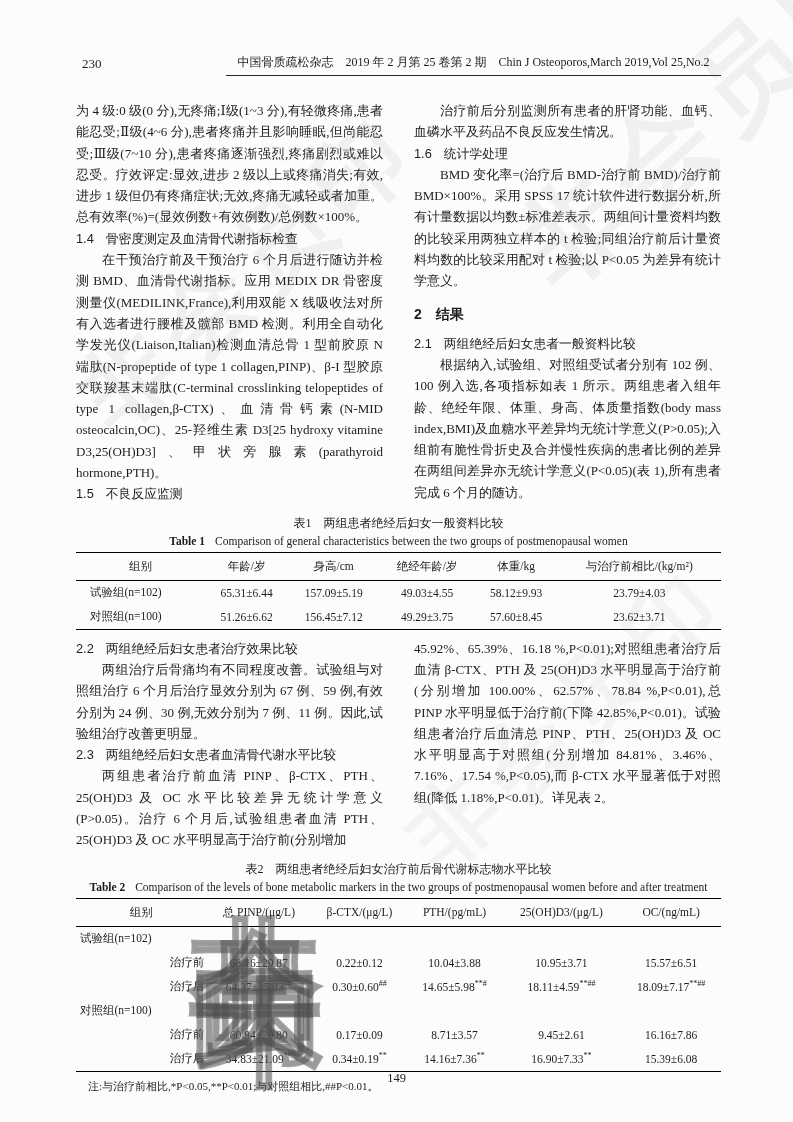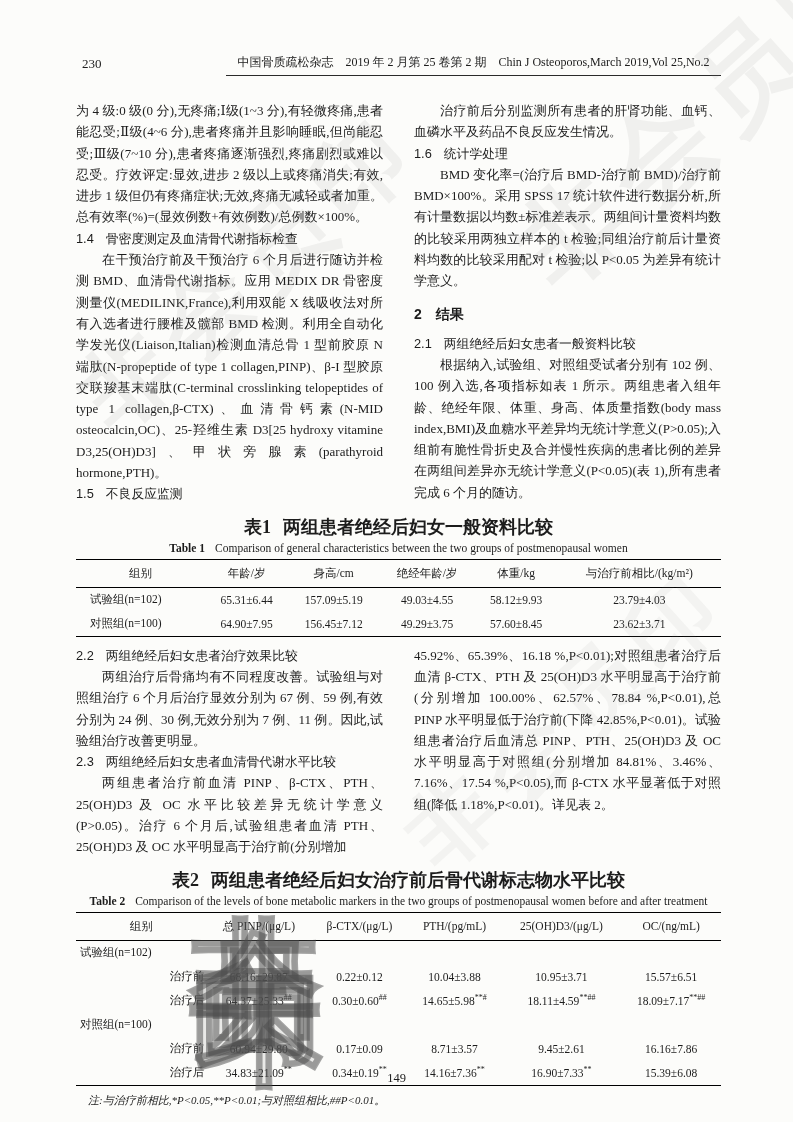--- a/index.html
+++ b/index.html
@@ -20,33 +20,33 @@
   p{margin:0;}
   .ind{text-indent:2em;}
   .h3{font-family:"Liberation Sans","DejaVu Sans",sans-serif;font-weight:400;
       font-size:12.8px;line-height:21.3px;}
   .h3 .no{margin-right:12px;}
   .h2{font-family:"Liberation Sans","DejaVu Sans",sans-serif;font-weight:700;
       font-size:14px;line-height:22px;margin:11px 0 8px;}
   .h2 .no{margin-right:14px;}
   
   .tblock{margin:10px 0 8px;}
-  .tcap{text-align:center;font-weight:700;font-size:18px;margin-bottom:3px;}
+  .tcap{text-align:center;font-weight:400;font-size:12px;margin-bottom:3px;}
   .tcap .lbl{margin-right:12px;}
   .tcap-en{text-align:center;font-size:11.5px;margin-bottom:5px;}
   .tcap-en .lbl{font-weight:700;margin-right:10px;}
   table{width:100%;border-collapse:collapse;font-size:11.5px;}
   .sci{border-top:1.6px solid #000;border-bottom:1.6px solid #000;}
   .sci thead th{border-bottom:0.9px solid #000;font-weight:400;padding:6px 2px;text-align:center;}
   .sci td{padding:4.5px 2px;text-align:center;}
   td.lab{text-align:left;padding-left:14px;}
   td.grp{text-align:left;padding-left:4px;}
   td.sublab{text-align:right;padding-left:58px;}
   sup{font-size:8px;vertical-align:super;line-height:0;}
-  .tnote{font-size:11px;margin-top:7px;padding-left:12px;font-style:italic;}
+  .tnote{font-size:11px;margin-top:7px;padding-left:12px;}
   
   .ftr{position:absolute;bottom:36px;left:0;width:100%;text-align:center;font-size:12.5px;}
   
   .wm{position:absolute;pointer-events:none;font-family:"Liberation Sans","DejaVu Sans",sans-serif;
       font-weight:700;white-space:nowrap;z-index:5;}
   .wm-big{left:168px;top:808px;font-size:132px;writing-mode:vertical-rl;letter-spacing:14px;
       color:rgba(120,120,120,0.14);-webkit-text-stroke:2.5px rgba(75,75,75,0.5);}
   .wm-d1{left:40px;top:210px;font-size:92px;letter-spacing:12px;transform:rotate(-42deg);
       color:rgba(140,140,140,0.10);}
   .wm-d2{right:-150px;top:40px;font-size:105px;letter-spacing:12px;transform:rotate(-42deg);
@@ -118,21 +118,21 @@
           <tr>
             <td class="lab">试验组(n=102)</td>
             <td>65.31±6.44</td>
             <td>157.09±5.19</td>
             <td>49.03±4.55</td>
             <td>58.12±9.93</td>
             <td>23.79±4.03</td>
           </tr>
           <tr>
             <td class="lab">对照组(n=100)</td>
-            <td>64.90±7.95</td>
+            <td>51.26±6.62</td>
             <td>156.45±7.12</td>
             <td>49.29±3.75</td>
             <td>57.60±8.45</td>
             <td>23.62±3.71</td>
           </tr>
         </tbody>
     </table>
   </div>
 
   <div class="cols" style="margin-top:4px;">

